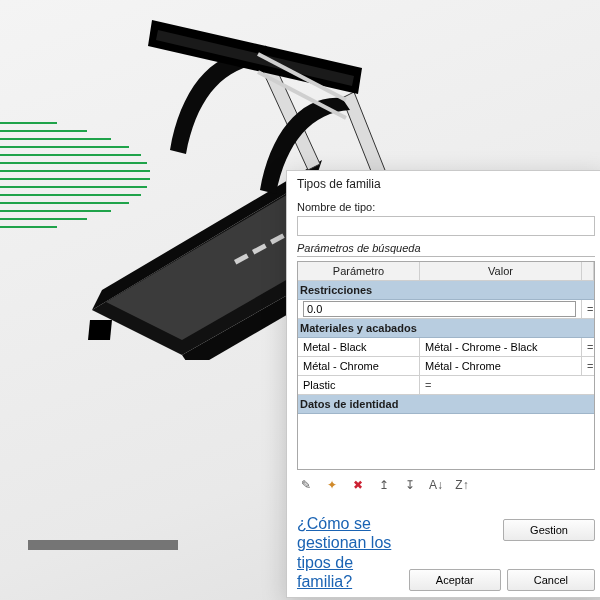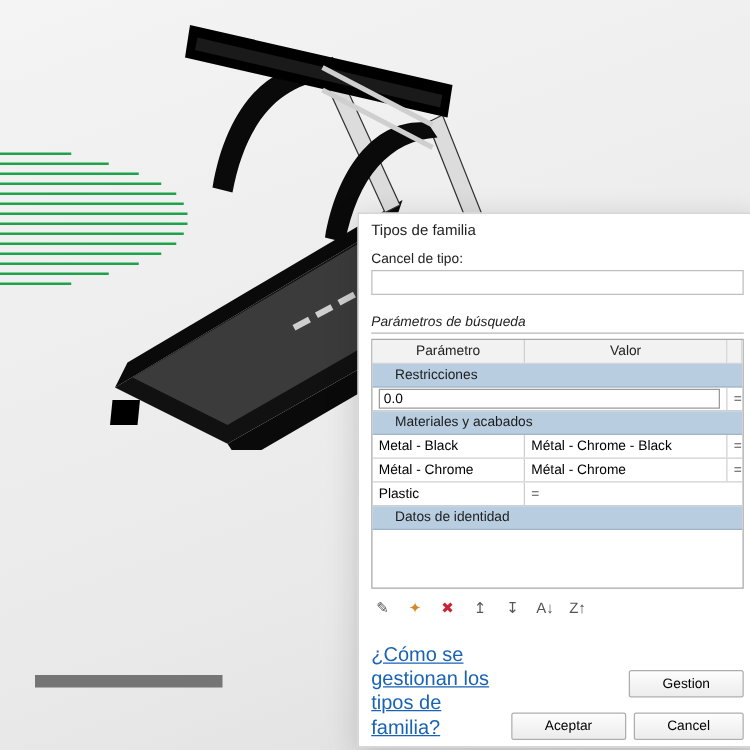--- a/index.html
+++ b/index.html
@@ -79,21 +79,21 @@
   .type-row { display: flex; gap: 4px; align-items: center; }
   .type-input {
     flex: 1;
     height: 20px;
     border: 1px solid #bfbfbf;
     background: #fff;
     padding: 0 4px;
     font-size: 11px;
   }
   .section-label {
-    margin-top: 16px;
+    margin-top: 6px;
     font-style: italic;
     color: #222;
     border-bottom: 1px solid #b8b8b8;
     padding-bottom: 2px;
   }
 
   
   .grid {
     border: 1px solid #a8a8a8;
     margin-top: 4px;
@@ -120,22 +120,22 @@
     padding: 0 5px;
     border-right: 1px solid #cfcfcf;
     overflow: hidden;
     white-space: nowrap;
   }
   .cell.param { width: 122px; flex: 0 0 122px; }
   .cell.value { flex: 1 1 auto; }
   .cell.eq { width: 12px; flex: 0 0 12px; border-right: none; text-align: center; color: #555; }
   .group-row {
     background: #b8cde0;
-    font-weight: normal;
-    padding: 0 18px;
+    font-weight: bold;
+    padding: 0 2px;
     line-height: 18px;
     border-bottom: 1px solid #9fb5c9;
     color: #1c1c1c;
   }
   .value-input {
     width: 100%;
     height: 16px;
     margin-top: 1px;
     border: 1px solid #9a9a9a;
     padding: 0 3px;
@@ -167,21 +167,21 @@
     line-height: 1.2;
     max-width: 150px;
     display: inline-block;
     margin-top: 18px;
     cursor: pointer;
   }
   .btn-row {
     display: flex;
     gap: 6px;
     justify-content: space-between;
-    margin-top: 6px;
+    margin-top: 22px;
   }
   .btn, .wide-btn {
     height: 22px;
     padding: 0 26px;
     border: 1px solid #adadad;
     background: linear-gradient(#fdfdfd, #ececec);
     font-size: 11px;
     cursor: pointer;
     border-radius: 2px;
   }
@@ -243,21 +243,21 @@
   </g>
 </svg>
 
 <div class="watermark">
   <div class="bar"></div>
 </div>
 
 <div class="dialog">
   <div class="titlebar">Tipos de familia</div>
   <div class="body">
-    <div class="fld-label">Cancel de tipo:</div>
+    <div class="fld-label">Nombre de tipo:</div>
     <div class="type-row">
       <input class="type-input" value="" style="">
     </div>
     <div class="section-label">Parámetros de búsqueda</div>
 
     <div class="grid">
       <div class="grid-row header">
         <div class="cell param">Parámetro</div>
         <div class="cell value">Valor</div>
         <div class="cell eq"></div>

